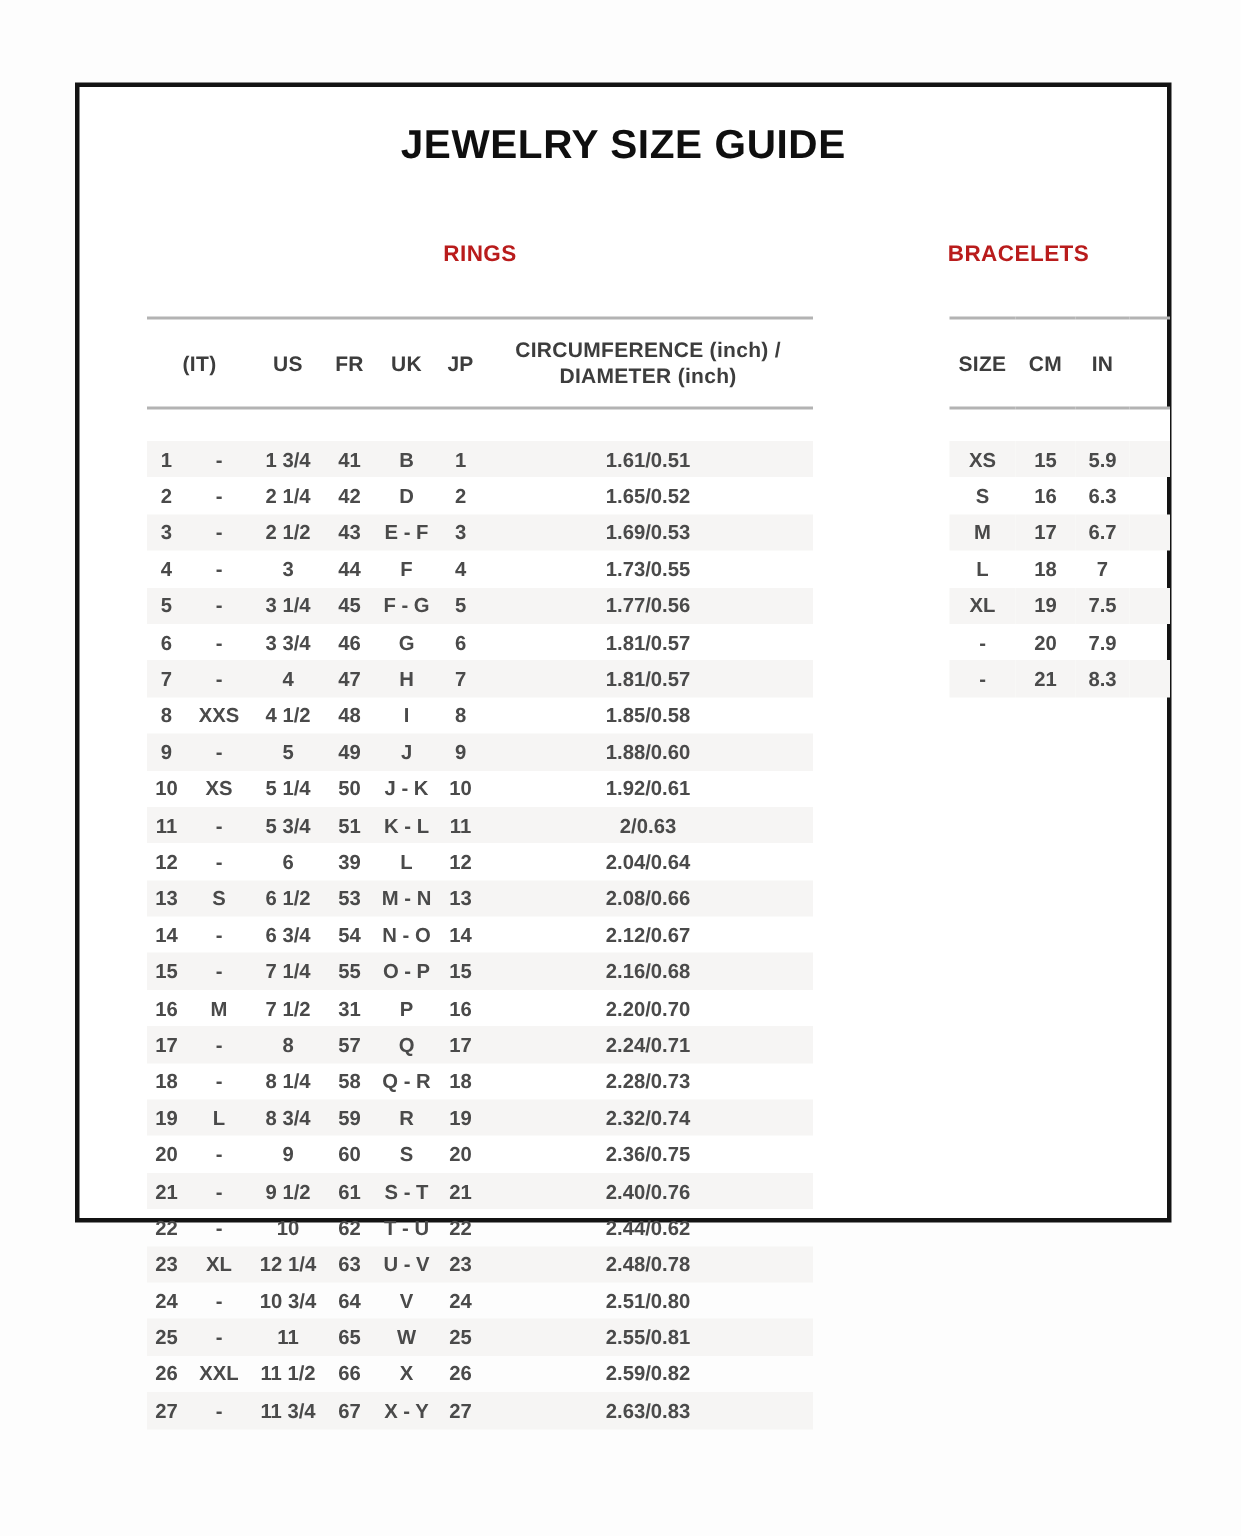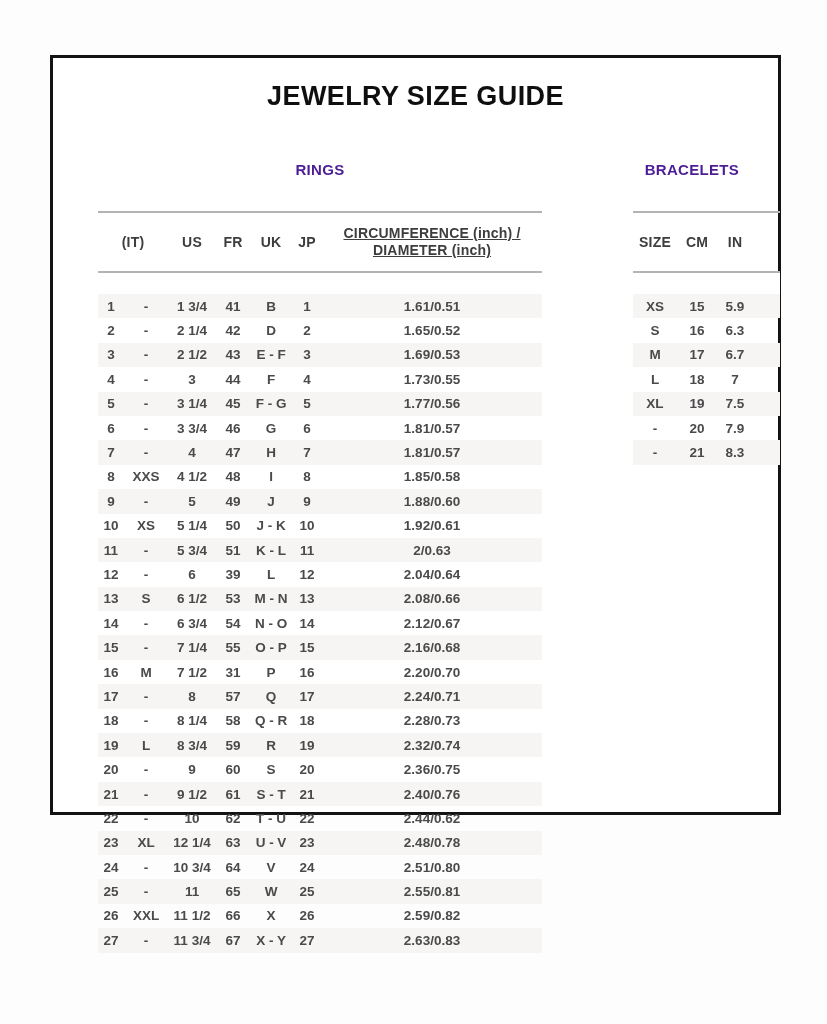--- a/index.html
+++ b/index.html
@@ -28,24 +28,24 @@
     color: #0f0f0f;
   }
 
   .section-heading {
     position: absolute;
     top: 103px;
     text-align: center;
     font-size: 15px;
     font-weight: 700;
     letter-spacing: 0.3px;
-    color: #4c1d95;
+    color: #b91c1c;
   }
   .rings-heading     { left: 45px;  width: 444px; }
-  .bracelets-heading { left: 566px; width: 120px; text-align: right; }
+  .bracelets-heading { left: 566px; width: 120px; }
 
   table {
     position: absolute;
     top: 153px;
     border-collapse: collapse;
     table-layout: fixed;
   }
   .rings-table     { left: 45px;  width: 444px; }
   .bracelets-table { left: 580px; width: 147px; }
 
@@ -53,21 +53,21 @@
     height: 60px;
     vertical-align: middle;
     text-align: center;
     border-top: 2px solid #b3b3b3;
     border-bottom: 2px solid #b3b3b3;
     font-size: 14px;
     font-weight: 700;
     color: #3d3d3d;
     letter-spacing: 0.2px;
   }
-  thead th.c-circ { white-space: pre-line; line-height: 1.25; text-decoration: underline; }
+  thead th.c-circ { white-space: pre-line; line-height: 1.25; }
 
   tbody.spacer td { height: 22px; background: #ffffff; }
 
   tbody.data td {
     height: 24.4px;
     text-align: center;
     vertical-align: middle;
     font-size: 13.5px;
     font-weight: 700;
     color: #4a4a4a;

